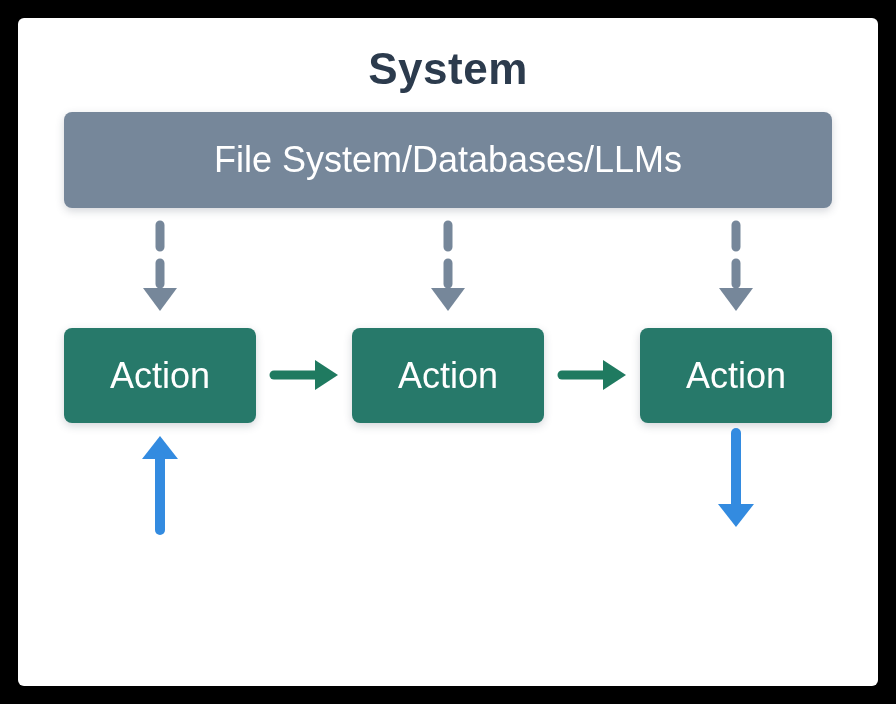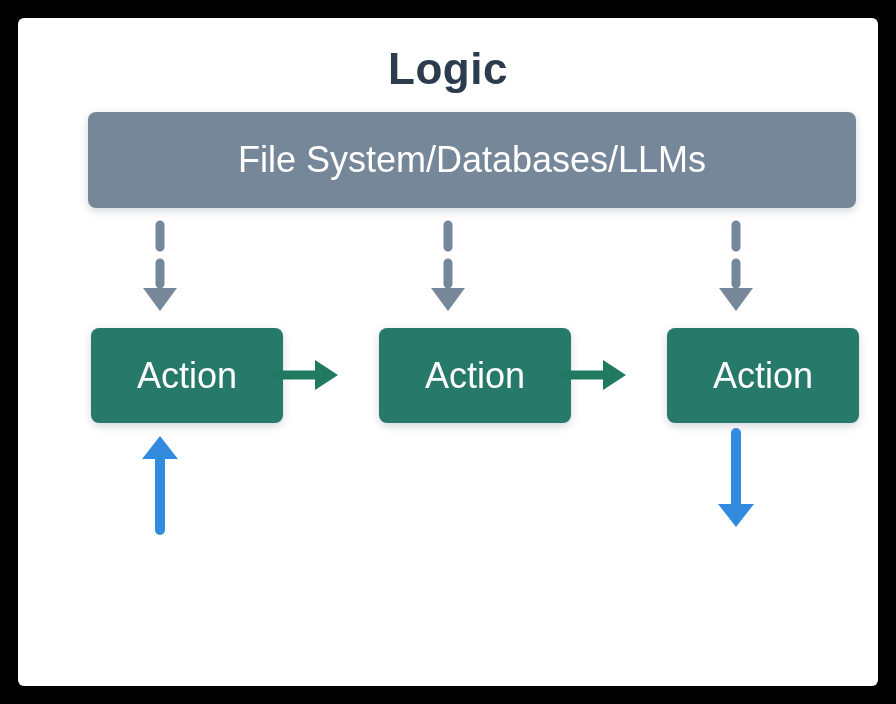--- a/index.html
+++ b/index.html
@@ -35,27 +35,25 @@
     border-radius: 8px;
     color: var(--box-text, #ffffff);
     font-size: 36px;
     font-weight: 400;
     box-shadow: 0 3px 8px rgba(60, 70, 85, 0.22);
   }
   .resources-box {
     left: 46px; top: 94px;
     width: 768px; height: 96px;
     background: var(--resources-box, #76879a);
-    margin-left: 24px;
   }
   .action-box {
     top: 310px;
     width: 192px; height: 95px;
     background: var(--action-box, #27796a);
-    margin-left: 27px;
   }
   .action-1 { left: 46px; }
   .action-2 { left: 334px; }
   .action-3 { left: 622px; }
   .business-box {
     left: 46px; top: 525px;
     width: 768px; height: 95px;
     background: var(--business-box, #2e88d8);
   }
   .arrow { position: absolute; }
@@ -73,21 +71,21 @@
   .green-line { stroke: var(--action-arrow, #1f7a60); }
   .green-head { fill: var(--action-arrow, #1f7a60); }
   .blue-line { stroke: var(--business-arrow, #338be0); }
   .blue-head { fill: var(--business-arrow, #338be0); }
 </style>
 </head>
 <body>
 
 <div class="card">
 
-  <div class="diagram-title">Logic</div>
+  <div class="diagram-title">System</div>
 
   <div class="node resources-box">
     <span>File System/Databases/LLMs</span>
   </div>
 
   <svg class="arrow dashed-arrow dashed-1" viewBox="0 0 36 98">
     <line class="dash-line" x1="18" y1="7" x2="18" y2="66" stroke-width="9" stroke-linecap="round" stroke-dasharray="22 16"></line>
     <polygon class="dash-head" points="1,70 35,70 18,93"></polygon>
   </svg>
   <svg class="arrow dashed-arrow dashed-2" viewBox="0 0 36 98">

